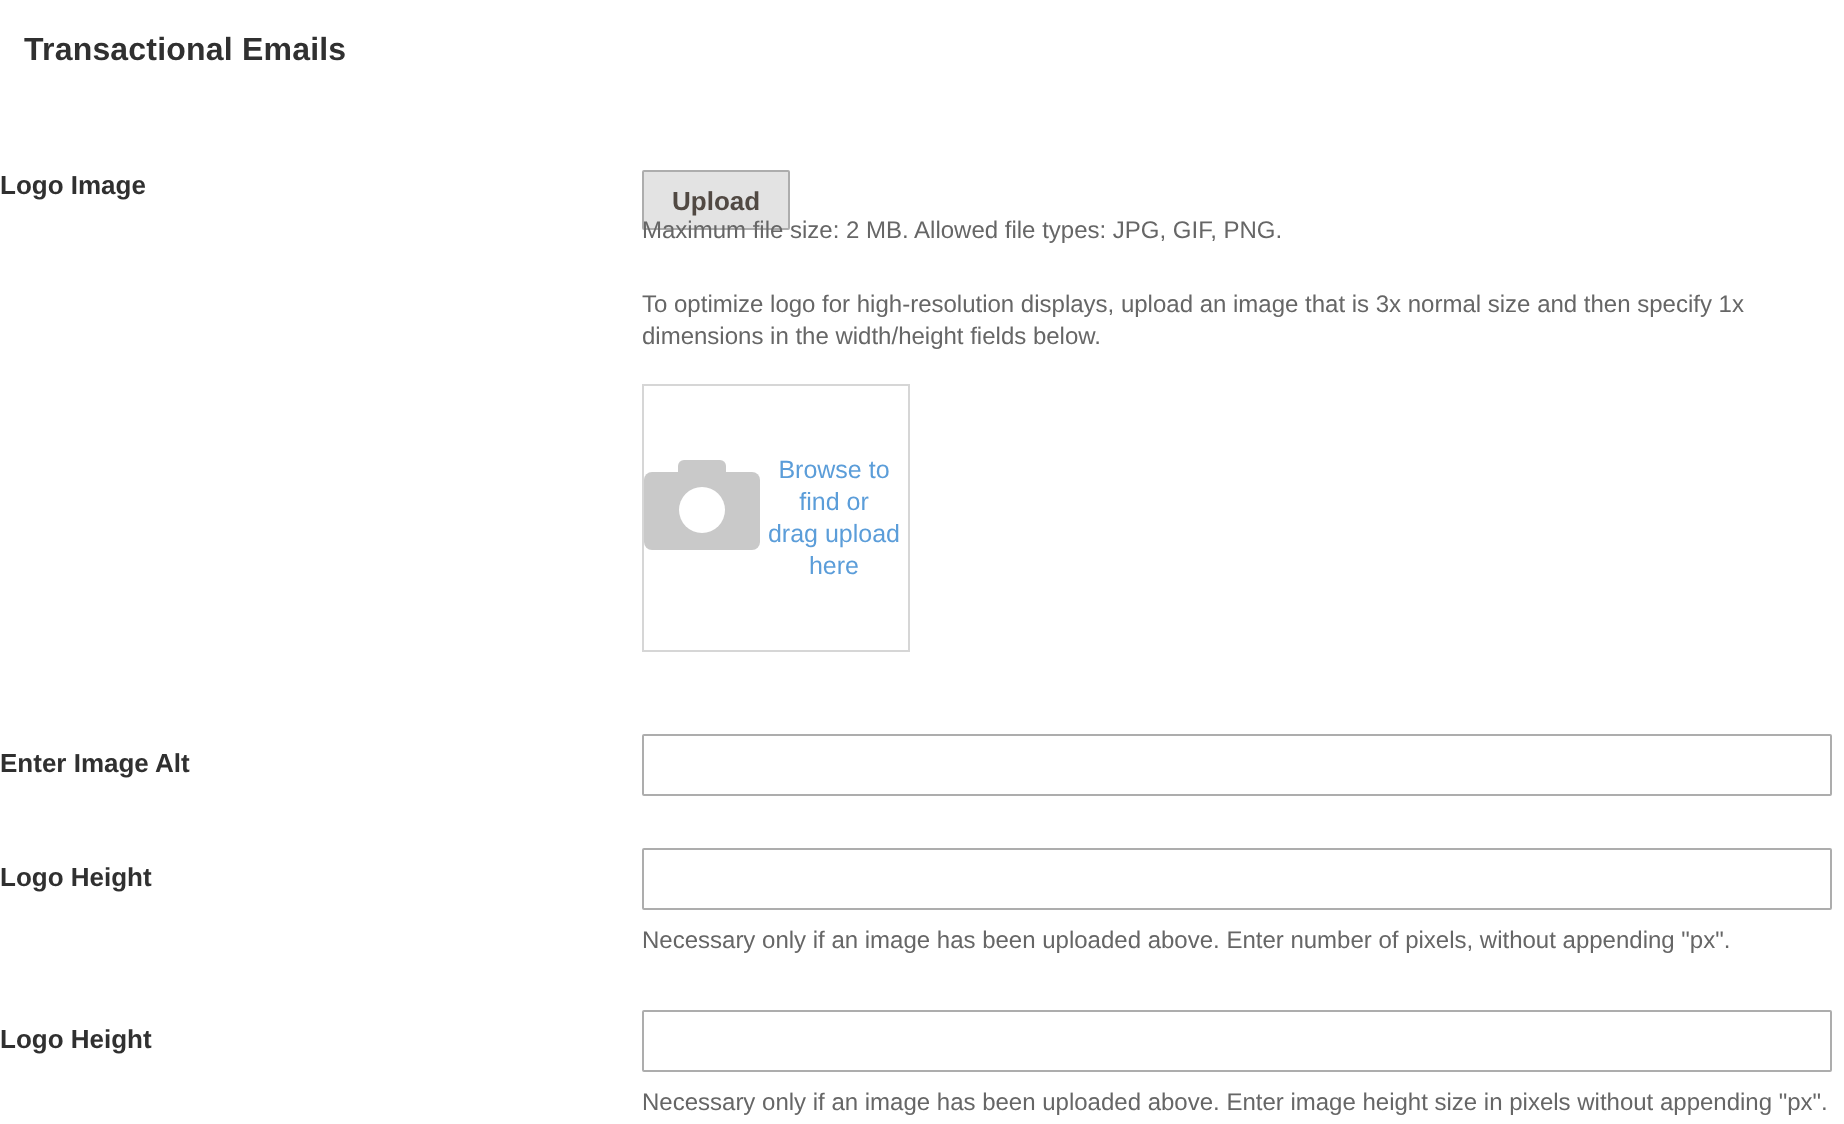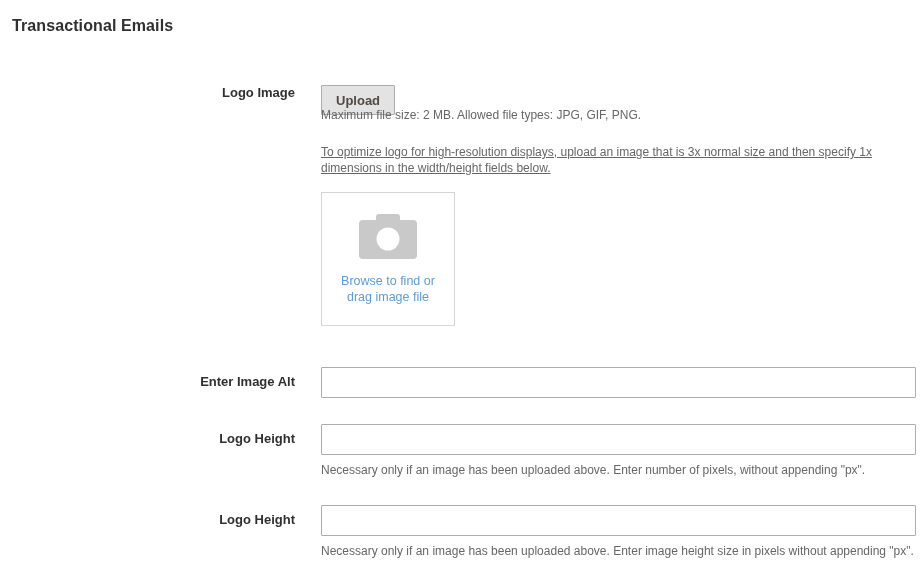--- a/index.html
+++ b/index.html
@@ -31,21 +31,20 @@
   
   .form-row {
     position: absolute;
     left: 0;
     width: 922px;
   }
   .field-label {
     position: absolute;
     left: 0;
     width: 295px;
-    text-align: right;
     font-size: 13px;
     font-weight: bold;
     color: #303030;
   }
   .field-control {
     position: absolute;
     left: 321px;
   }
 
   
@@ -72,32 +71,31 @@
   }
 
   
   .note {
     font-size: 12px;
     color: #666666;
     line-height: 16px;
   }
   .note-wide {
     width: 597px;
-    text-decoration: underline;
   }
 
   
   .dropzone {
     width: 134px;
     height: 134px;
     border: 1px solid #d6d6d6;
     background: #ffffff;
     box-sizing: border-box;
     display: flex;
-    flex-direction: column;
+    flex-direction: row;
     align-items: center;
     justify-content: center;
     cursor: pointer;
   }
   .camera-icon {
     width: 58px;
     height: 45px;
     margin-bottom: 14px;
   }
   .dropzone-text {
@@ -144,21 +142,21 @@
 <div class="dropzone" style="position:absolute; left:321px; top:192px;">
   <span class="camera-icon">
     <svg viewBox="0 0 58 45" width="58" height="45" aria-hidden="true">
       <path d="M20 0 h18 a3 3 0 0 1 3 3 v4 h-24 v-4 a3 3 0 0 1 3 -3 z" fill="#c9c9c9"></path>
       <rect x="0" y="6" width="58" height="39" rx="4" ry="4" fill="#c9c9c9"></rect>
       <circle cx="29" cy="25" r="11.5" fill="#ffffff"></circle>
     </svg>
   </span>
   <div class="dropzone-text">
     <div>Browse to find or</div>
-    <div>drag image file</div>
+    <div>drag upload here</div>
   </div>
 </div>
 
 <div class="form-row" style="top:374px;">
   <div class="field-label">Enter Image Alt</div>
   <div class="field-control" style="top:-7px;">
     <input class="text-input" type="text" placeholder="" style="">
   </div>
 </div>
 

